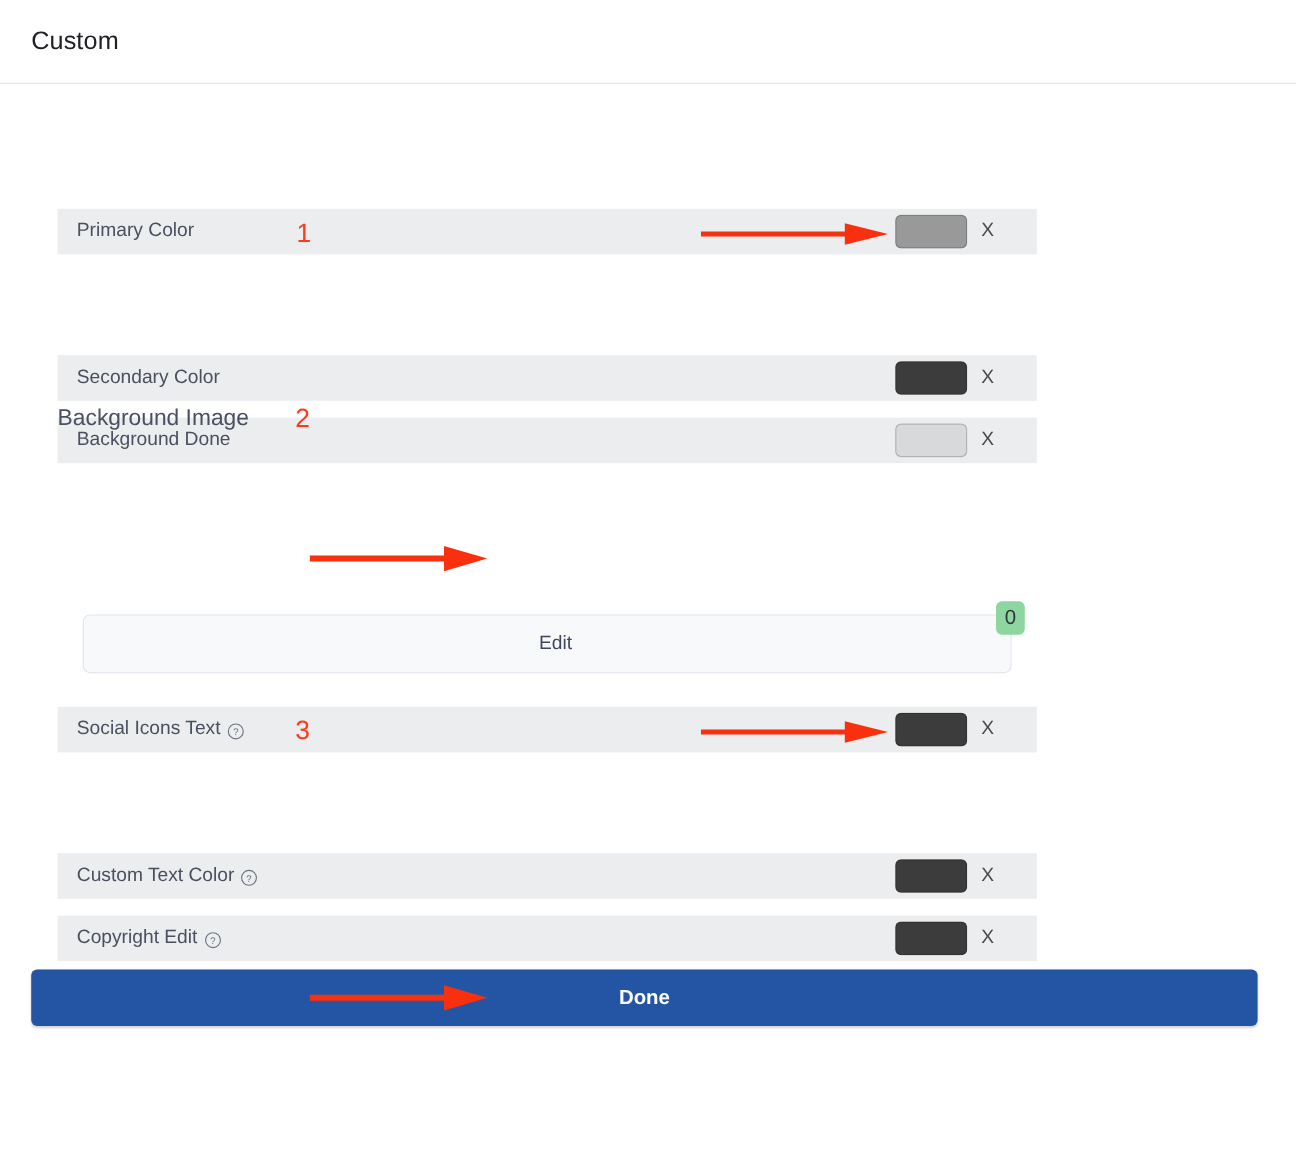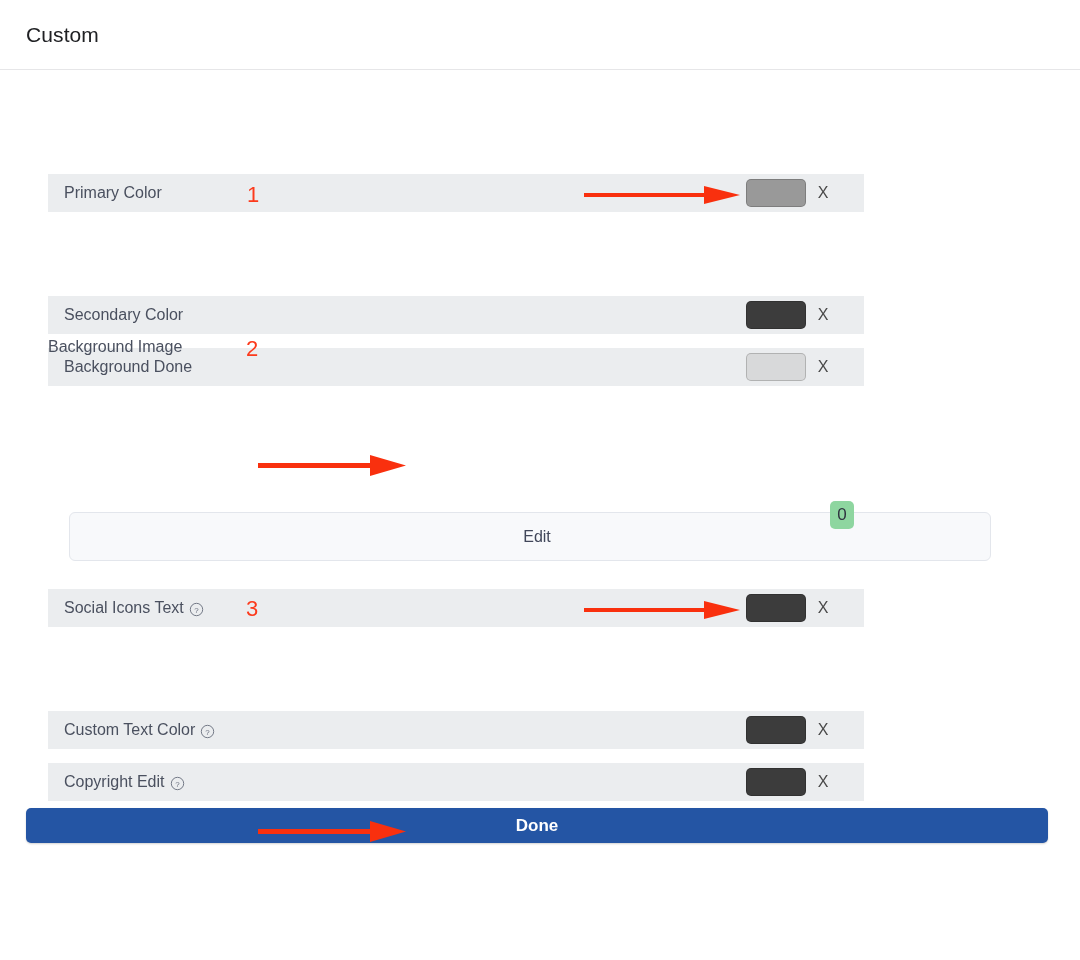--- a/index.html
+++ b/index.html
@@ -93,30 +93,30 @@
   }
   .row-tail {
     width: 24px;
     height: 100%;
   }
 
   
   .plain-label {
     position: absolute;
     left: 48px;
-    font-size: 16px;
+    font-size: 19px;
     color: #4a505f;
   }
 
   
   .edit-panel {
     position: absolute;
     left: 69px;
     top: 442px;
-    width: 922px;
+    width: 774px;
     height: 49px;
     background: #f8f9fb;
     border: 1px solid #e3e6ec;
     border-radius: 6px;
     box-sizing: border-box;
     display: flex;
     align-items: center;
     justify-content: center;
   }
   .edit-label {
@@ -138,21 +138,21 @@
     font-size: 17px;
     color: #2f3440;
   }
 
   
   .done-button {
     position: absolute;
     left: 26px;
     top: 738px;
     width: 1022px;
-    height: 35px;
+    height: 47px;
     background: #2455a4;
     border-radius: 5px;
     display: flex;
     align-items: center;
     justify-content: center;
     box-shadow: 0 1px 2px rgba(0,0,0,.18);
     cursor: pointer;
   }
   .done-label {
     color: #ffffff;

